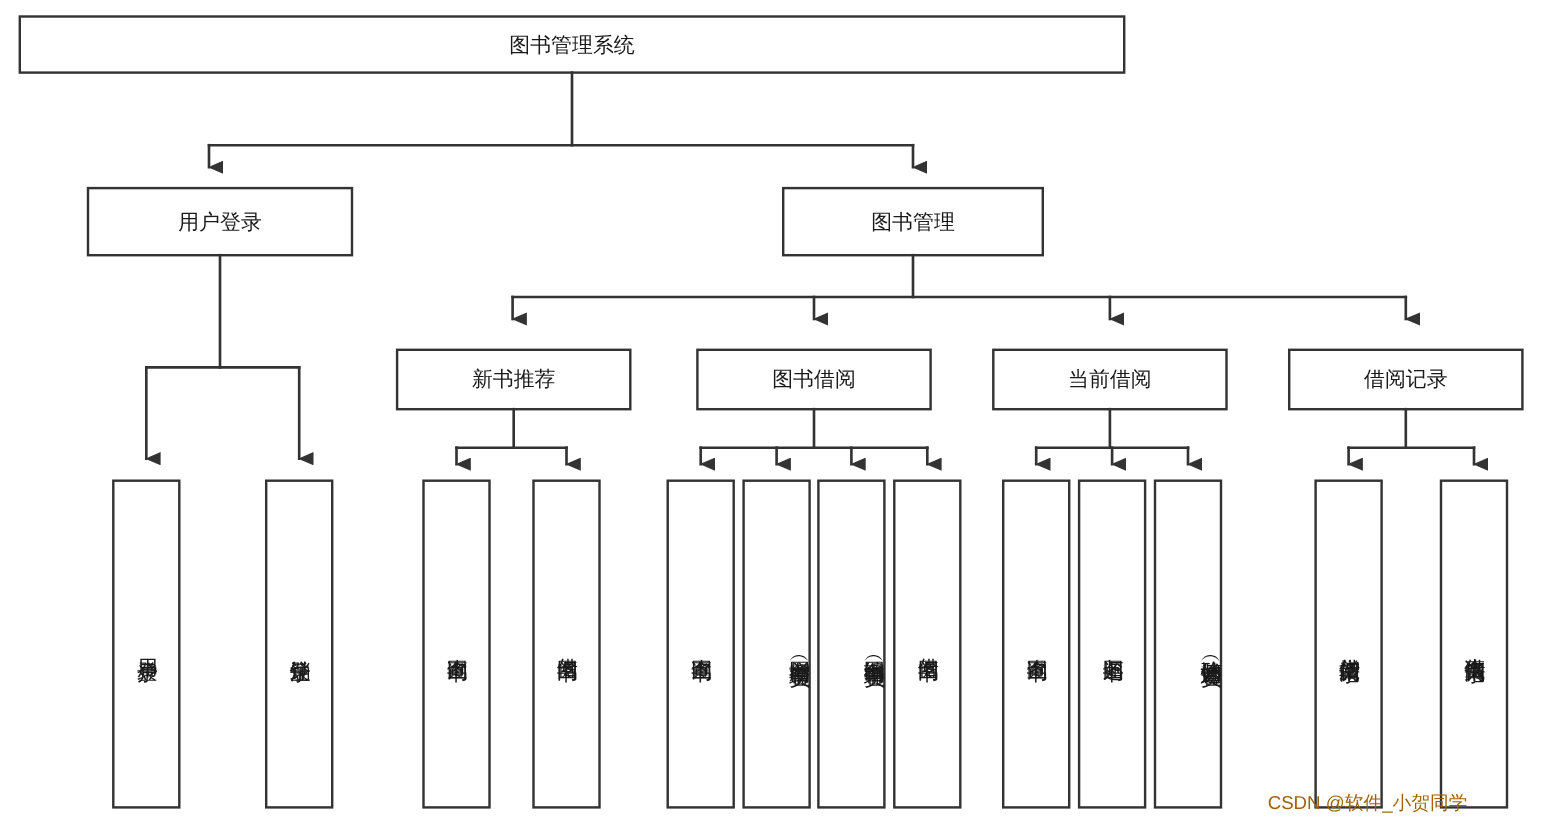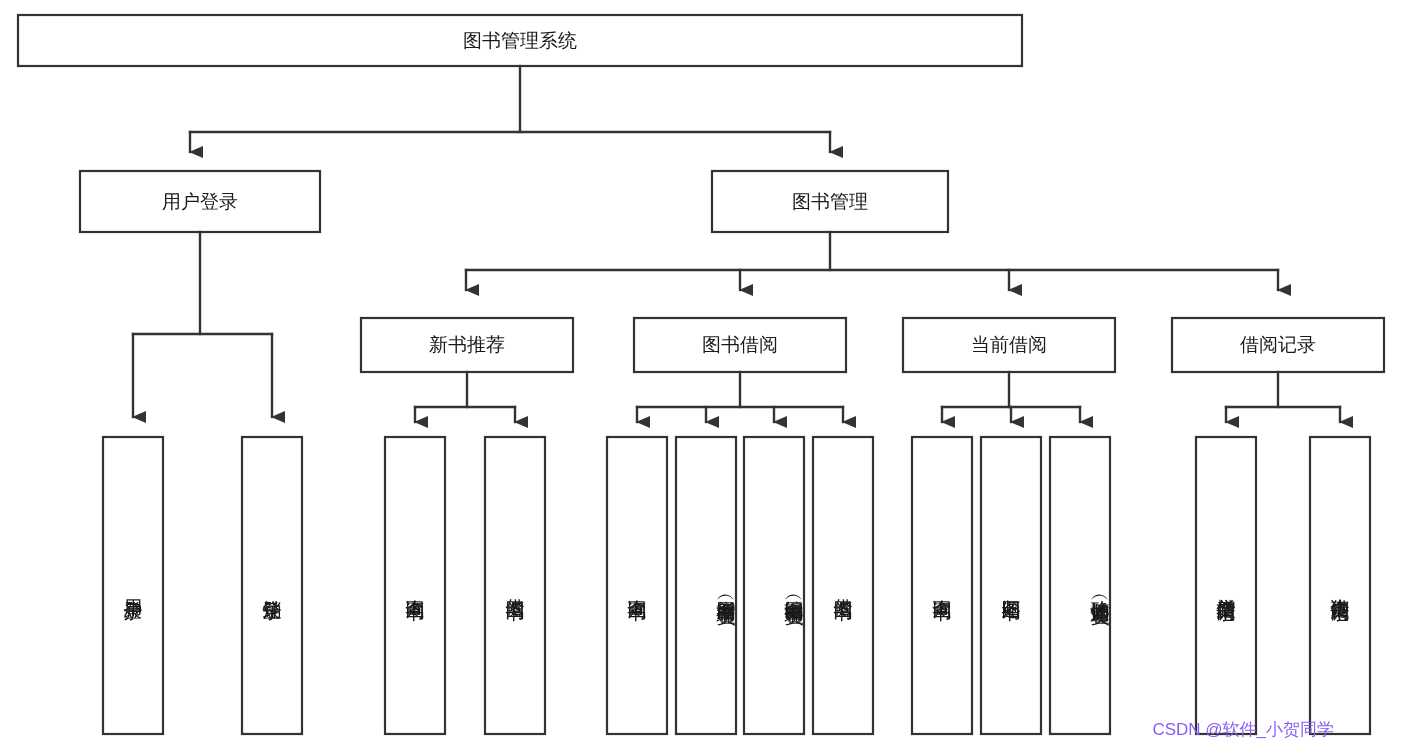--- a/index.html
+++ b/index.html
@@ -59,21 +59,21 @@
     writing-mode: vertical-rl;
     text-orientation: upright;
     letter-spacing: 1px;
     white-space: nowrap;
     pointer-events: none;
   }
   .watermark {
     position: absolute;
     right: 14px;
     bottom: 6px;
-    color: #8b5cf6;
+    color: #a16207;
     font-family: "Liberation Sans", "DejaVu Sans", sans-serif;
     font-size: 17px;
     white-space: nowrap;
   }
 </style>
 </head>
 <body>
 
 <div id="diagram-root">
 

